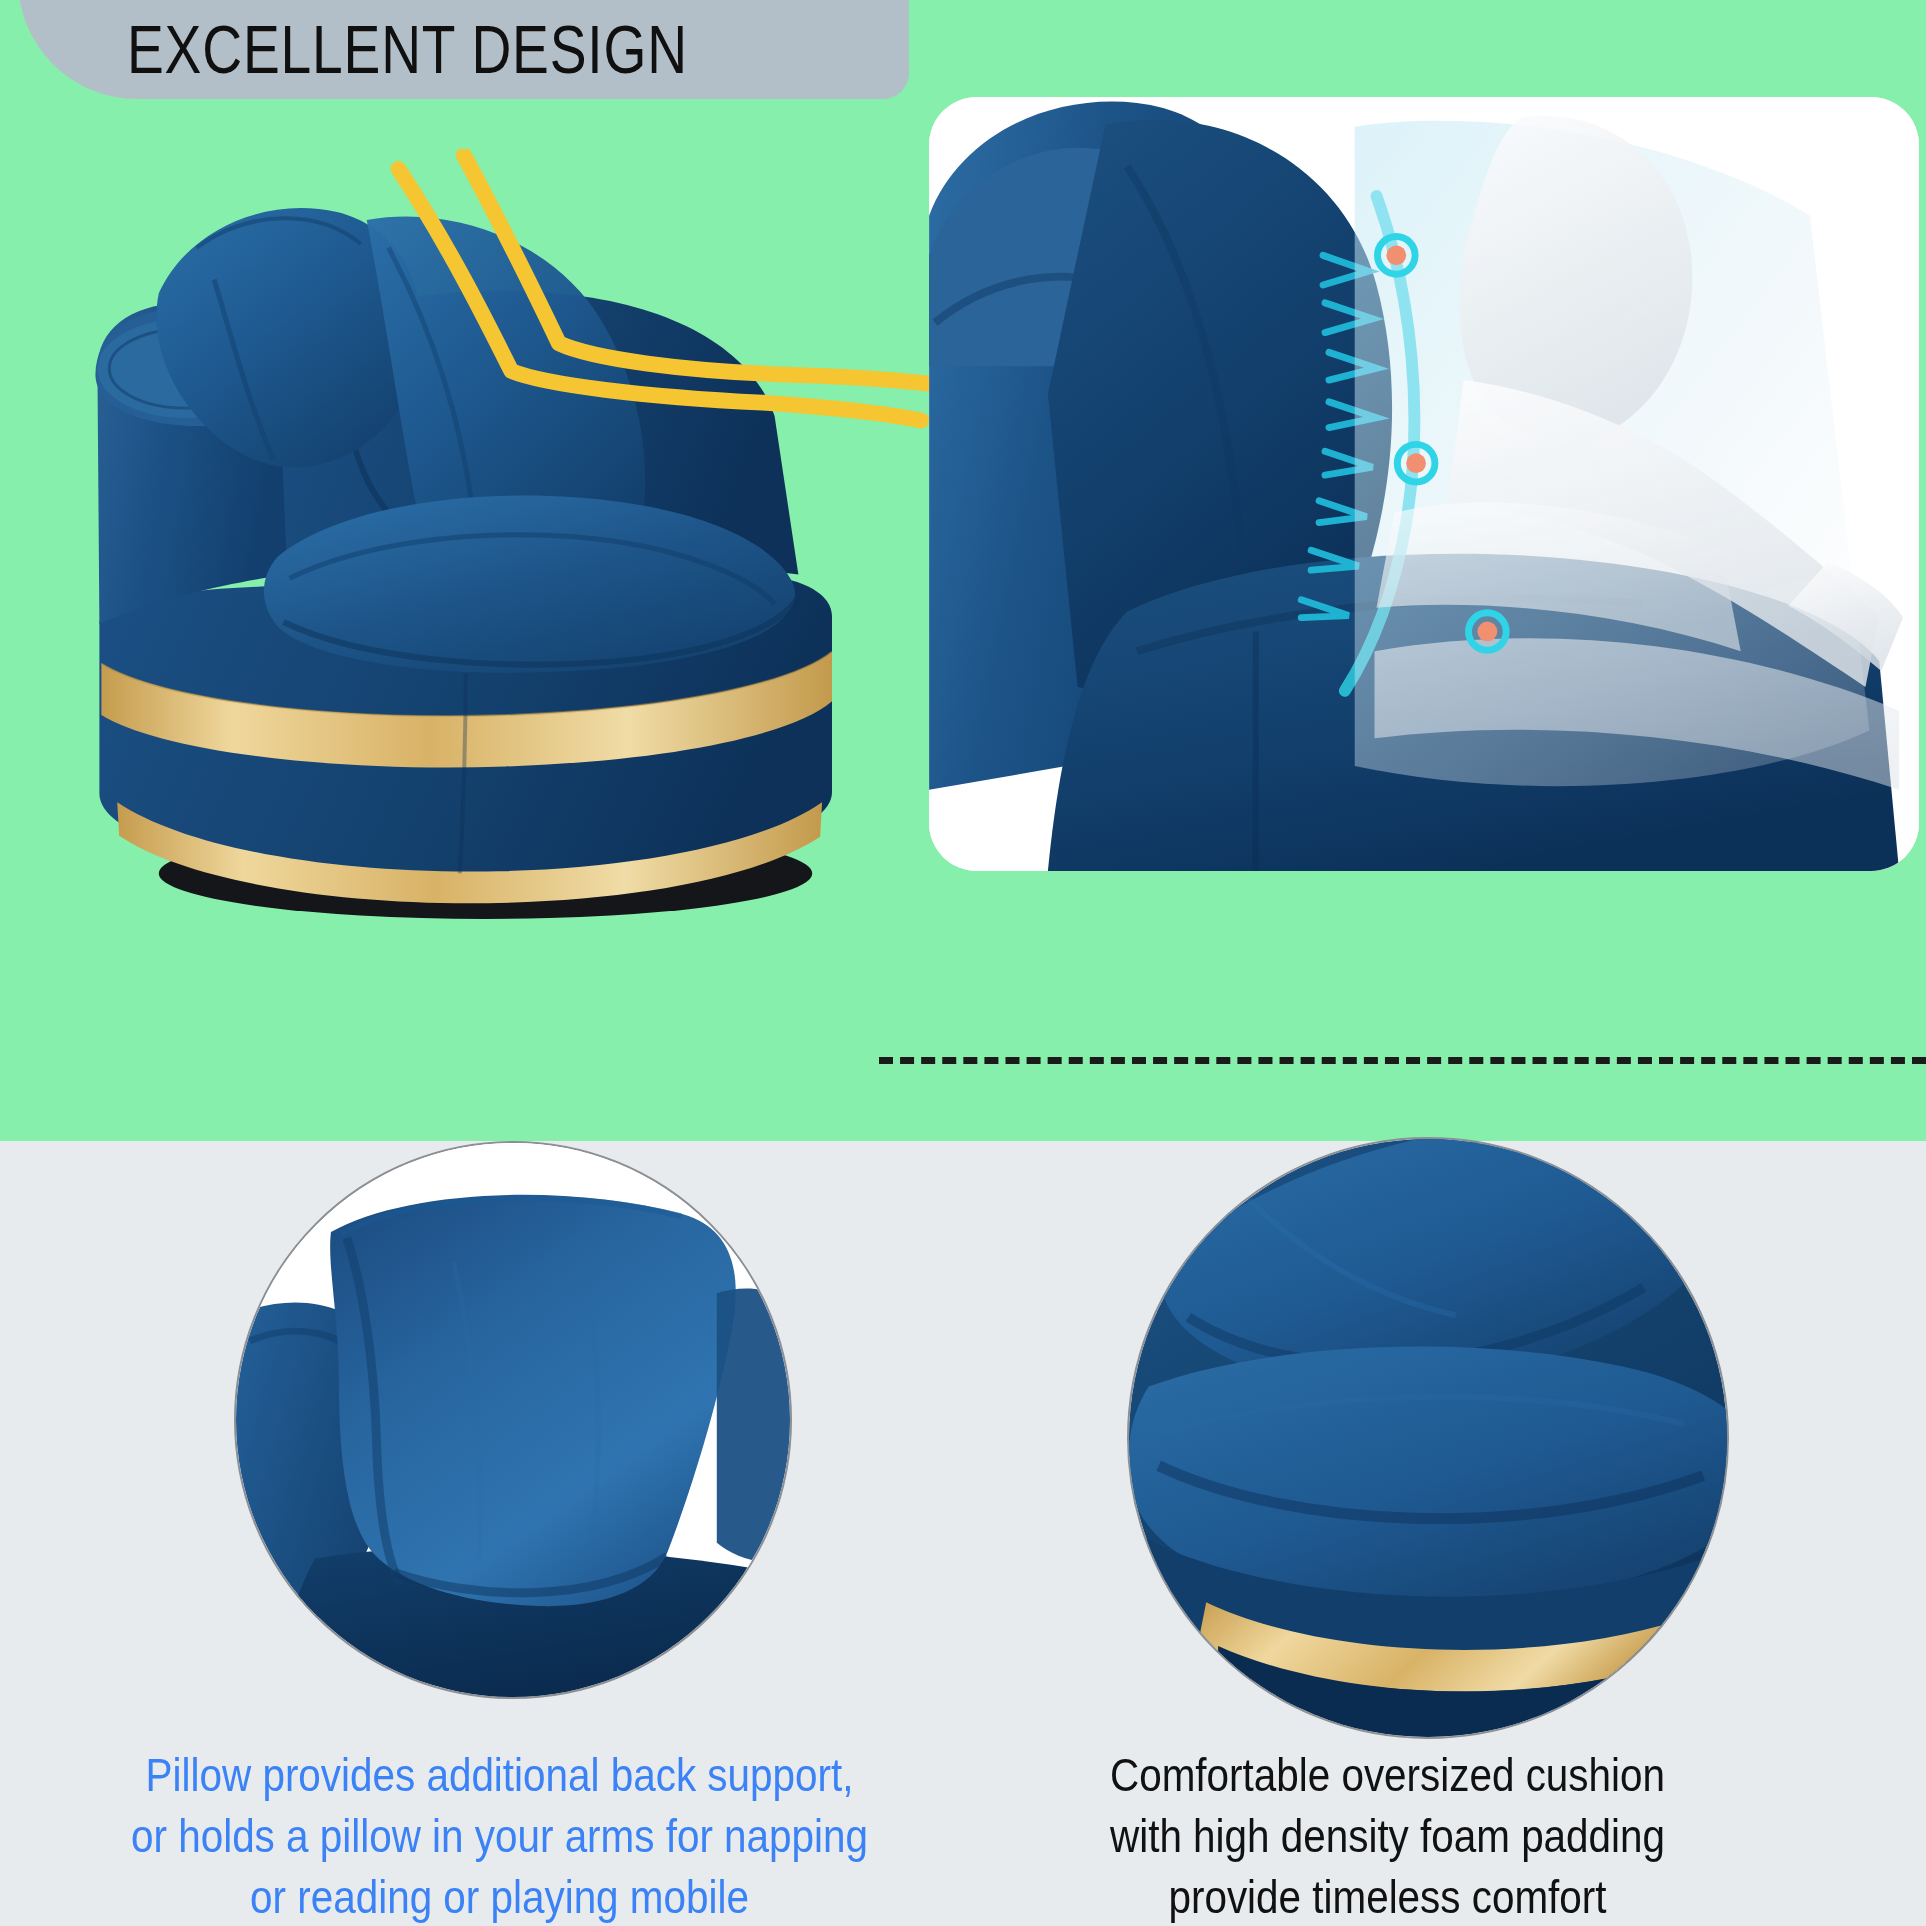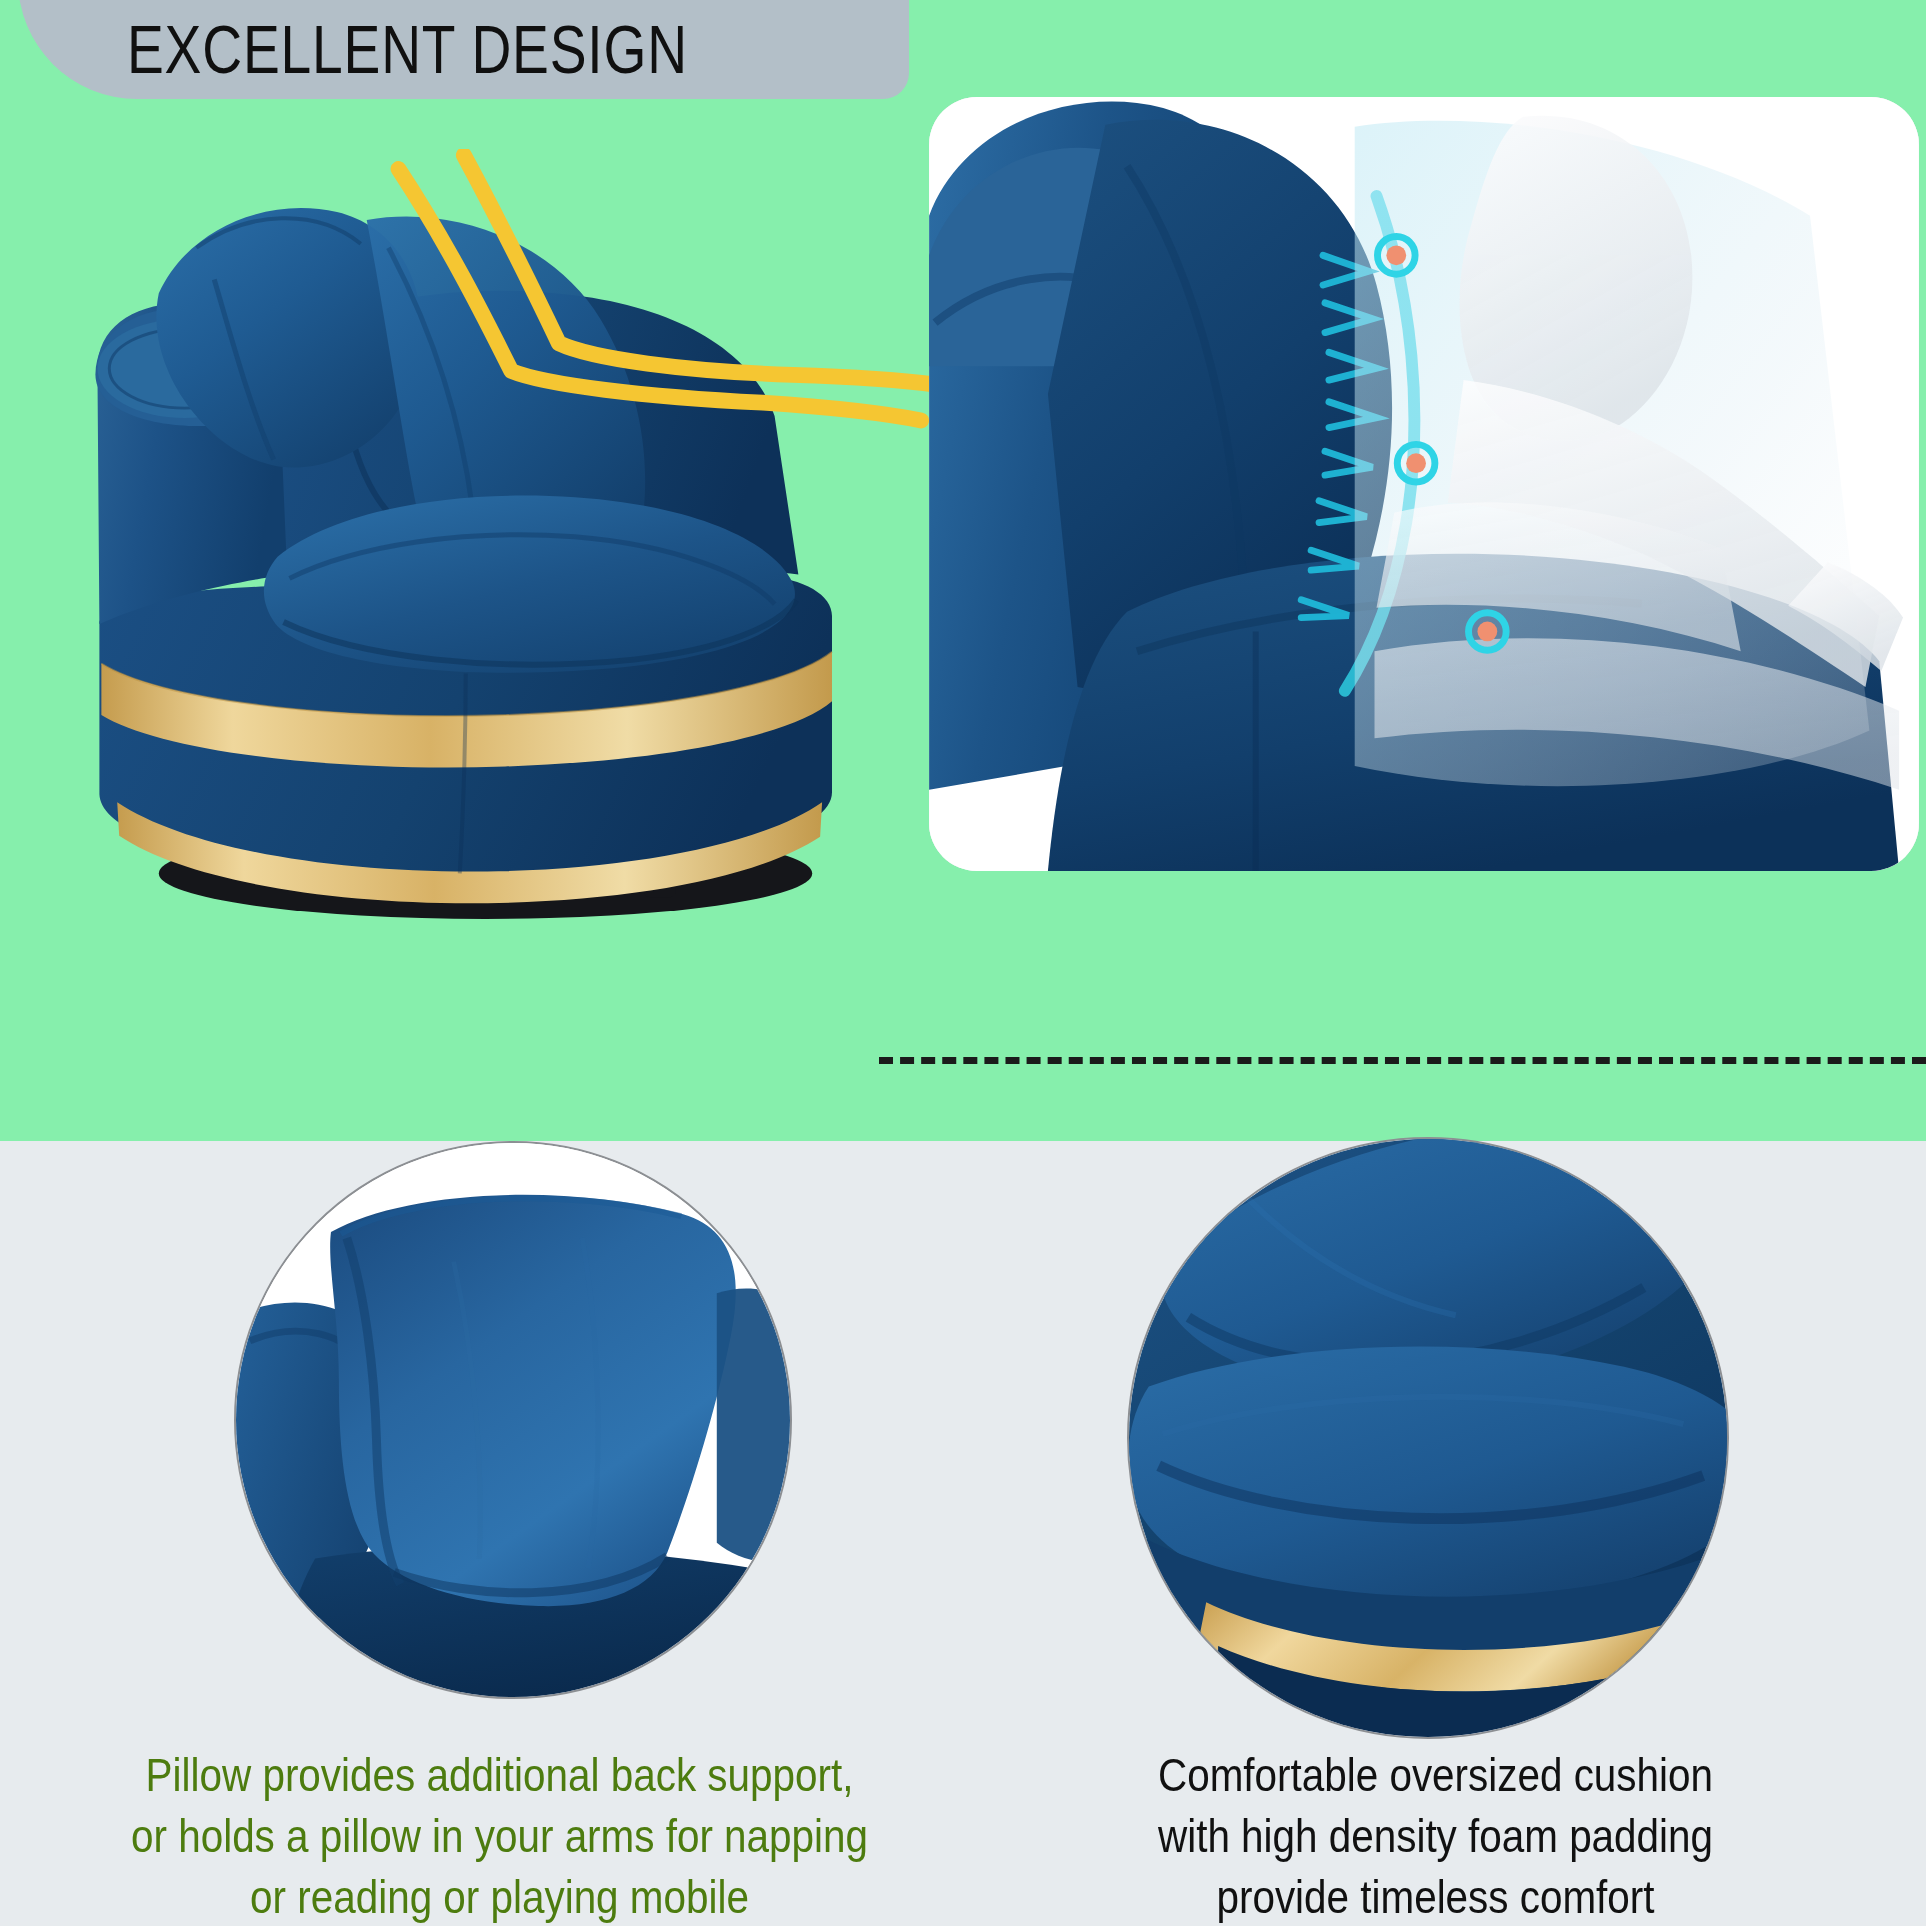--- a/index.html
+++ b/index.html
@@ -68,22 +68,22 @@
   
   .bottom-section{
     position:absolute;left:0;top:1141px;width:1927px;height:786px;
     background:#e7ebee;overflow:hidden;
   }
   .circ{position:absolute;border-radius:50%;overflow:hidden;border:2px solid #8c8f93;background:#ffffff;}
   .circ svg{width:100%;height:100%;display:block;}
   .circ-left{left:234px;top:1141px;width:554px;height:554px;}
   .circ-right{left:1127px;top:1137px;width:598px;height:598px;}
 
-  .cap-bl{position:absolute;left:54px;top:1744px;width:891px;text-align:center;color:#4d7c0f;}
-  .cap-br{position:absolute;left:990px;top:1744px;width:891px;text-align:center;color:#111;}
+  .cap-bl{position:absolute;left:54px;top:1744px;width:891px;text-align:center;color:#3b82f6;}
+  .cap-br{position:absolute;left:942px;top:1744px;width:891px;text-align:center;color:#111;}
   .cap-bl .l,.cap-br .l{
     font-size:47px;line-height:61px;
     font-family:"Liberation Sans Narrow","Liberation Sans",sans-serif;
     transform:scaleX(0.86);white-space:nowrap;
   }
 </style>
 </head>
 <body>
 
 <div class="stage">

